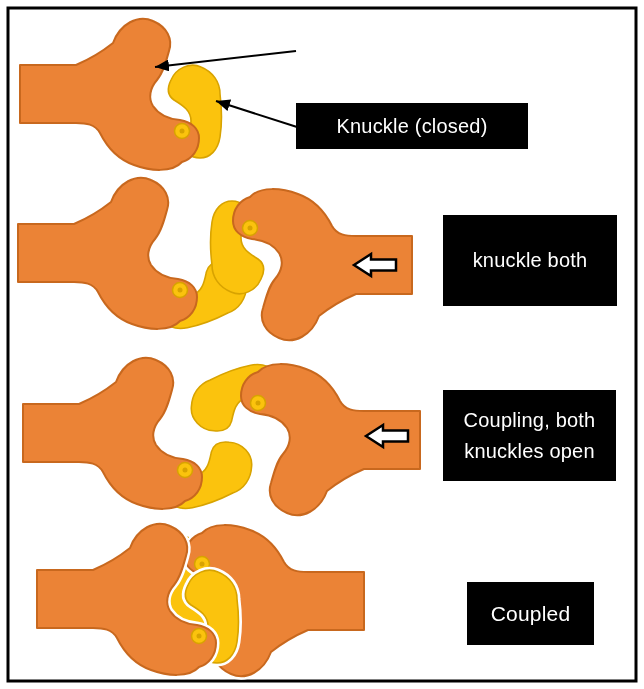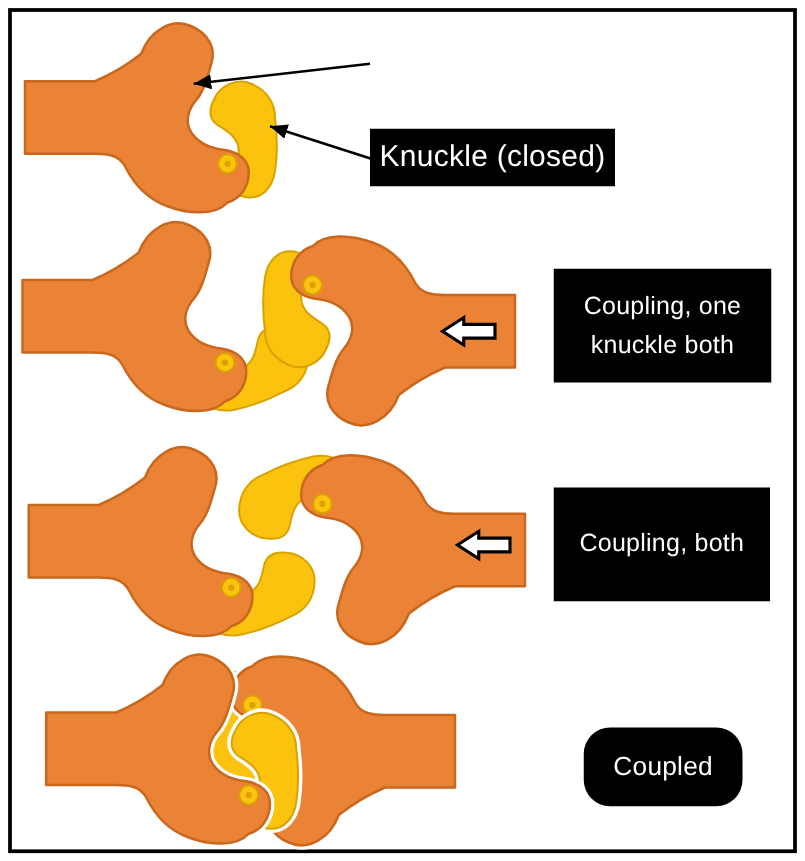--- a/index.html
+++ b/index.html
@@ -20,24 +20,24 @@
   .ann-line   { stroke: var(--arrow-stroke,#000); stroke-width:2; }
   .ah-fill    { fill: var(--arrow-stroke,#000); }
   .block-arrow{ fill: var(--arrow-fill,#fff); stroke: var(--arrow-stroke,#000); stroke-width:2.5; stroke-linejoin:miter; }
   .label-box {
     position:absolute; background: var(--label-bg,#000); color: var(--label-text,#fff);
     display:flex; flex-direction:column; align-items:center; justify-content:center;
     text-align:center; letter-spacing:0.2px;
   }
   .label-box .line { white-space:nowrap; }
   #lb1 { left:296px; top:28px;  width:188px; height:45px; font-size:20px; }
-  #lb2 { left:296px; top:103px; width:196px; height:46px; font-size:24px; }
+  #lb2 { left:296px; top:103px; width:232px; height:46px; font-size:20px; }
   #lb3 { left:443px; top:215px; width:174px; height:91px; font-size:20px; line-height:31px; }
   #lb4 { left:443px; top:390px; width:173px; height:91px; font-size:20px; line-height:31px; }
-  #lb5 { left:467px; top:582px; width:127px; height:63px; font-size:21px;border-radius:21px; }
+  #lb5 { left:467px; top:582px; width:127px; height:63px; font-size:21px; }
 </style>
 </head>
 <body>
 
 <div class="canvas">
 
   <svg width="644" height="689" viewBox="0 0 644 689">
     <defs>
       <path id="cbody" d="M 0,47 L 56,47 C 70,41 83,33 93,25 C 100,6 118,-4 133,3 C 147,9 153,21 149,33 C 146,44 143,55 137,62 C 130,70 128,80 133,88 C 139,97 149,101 160,102 C 172,104 179,111 179,120 C 179,132 172,141 162,144 C 152,155 130,153 114,147 C 97,141 86,127 80,115 C 75,106 66,105 56,105 L 0,105 Z"></path>
       <path id="cknuckle" d="M 151,62 C 156,50 170,44 181,49 C 193,54 200,64 200,76 C 202,92 202,106 200,119 C 198,132 190,140 180,140 C 170,140 164,133 165,124 C 166,116 171,112 171,103 C 171,92 162,87 154,82 C 147,77 147,70 151,62 Z"></path>
@@ -101,23 +101,23 @@
       <use href="#cbody" class="bodyfill"></use>
       <circle cx="162" cy="113" r="7.5" class="pin"></circle>
       <circle cx="162" cy="113" r="2.5" class="pin-dot"></circle>
     </g>
   </svg>
 
   <div id="lb2" class="label-box">
     <div class="line">Knuckle (closed)</div>
   </div>
   <div id="lb3" class="label-box">
-    <div class="line">Coupling, one</div>
     <div class="line">knuckle both</div>
   </div>
   <div id="lb4" class="label-box">
     <div class="line">Coupling, both</div>
+    <div class="line">knuckles open</div>
   </div>
   <div id="lb5" class="label-box">
     <div class="line">Coupled</div>
   </div>
 
 </div>
 
 </body></html>

